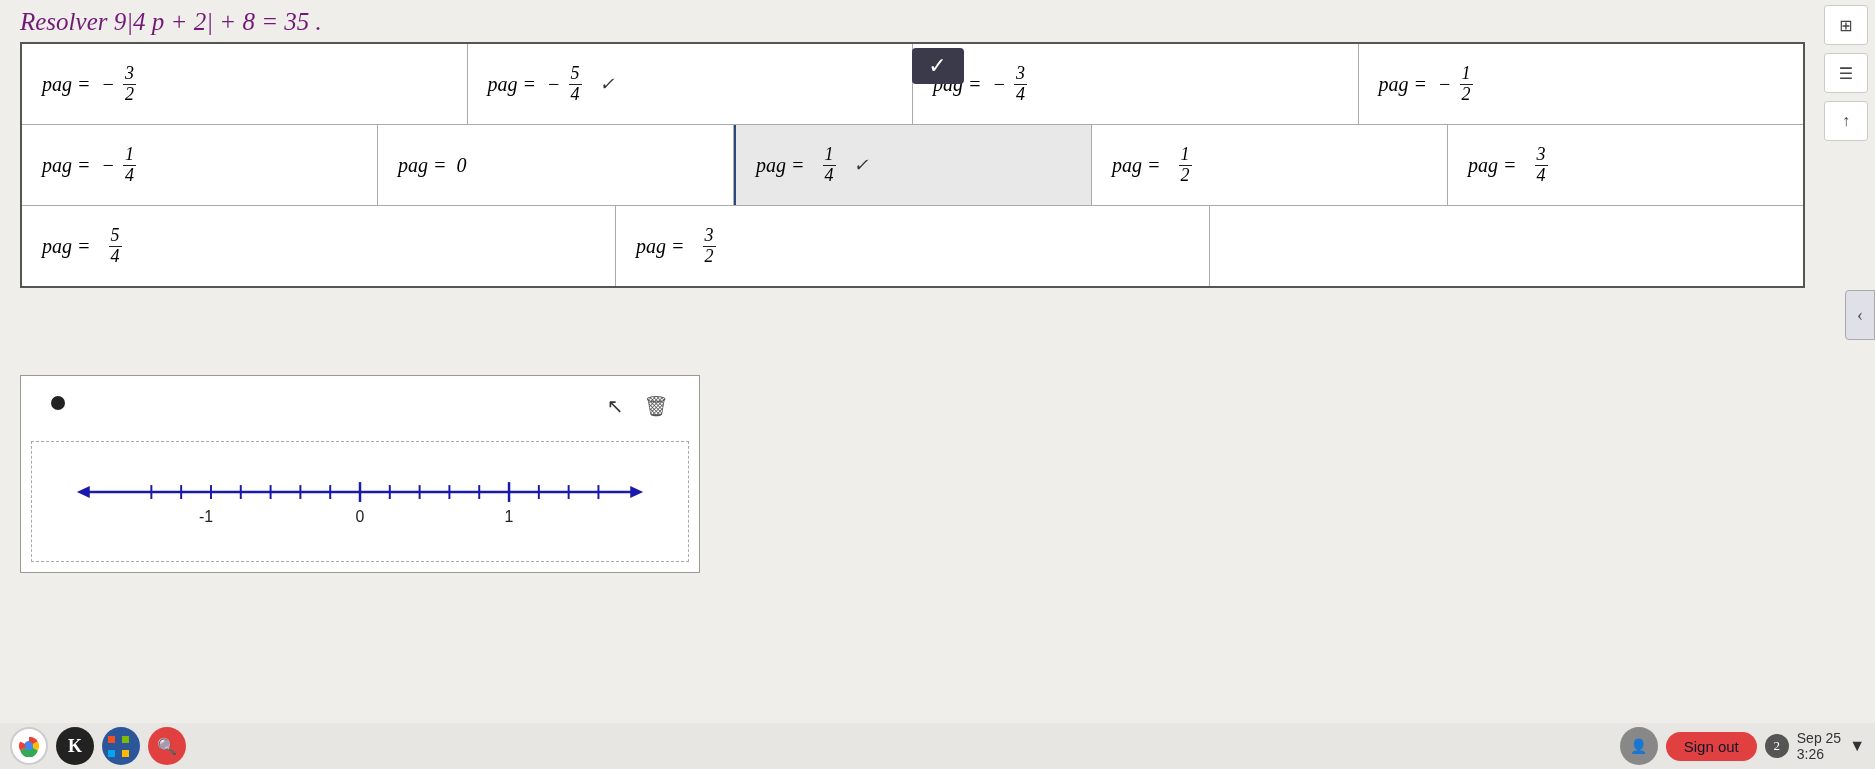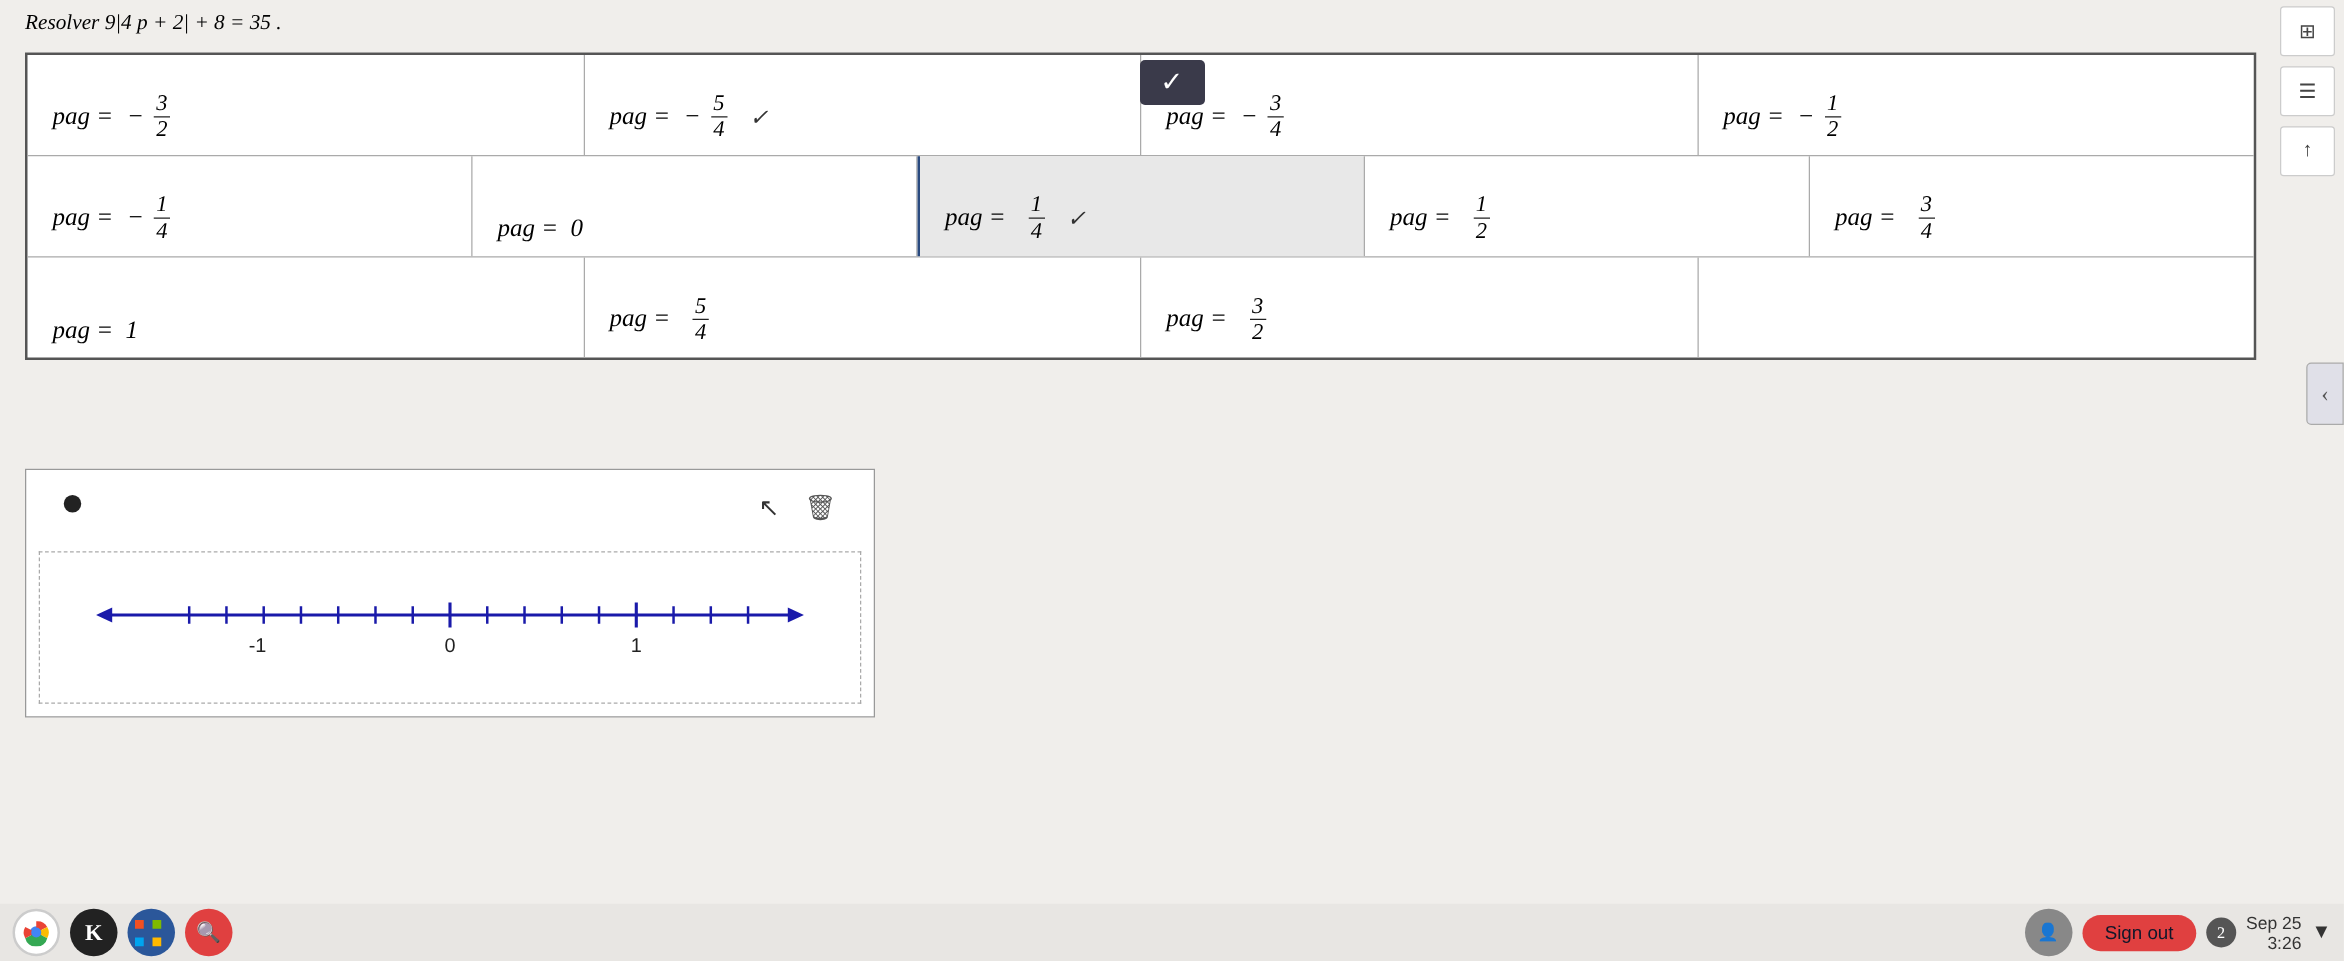--- a/index.html
+++ b/index.html
@@ -10,23 +10,23 @@
       font-family: 'Times New Roman', Times, serif;
       overflow: hidden;
       position: relative;
     }
 
     
     .problem-header {
       position: absolute;
       top: 8px;
       left: 20px;
-      font-size: 17px;
+      font-size: 25px;
       font-style: italic;
-      color: #000000;
+      color: #701a75;
     }
 
     
     .answer-grid-container {
       position: absolute;
       top: 42px;
       left: 20px;
       right: 70px;
       background: white;
       border: 2px solid #555;
@@ -66,21 +66,21 @@
       border-bottom: 1px solid #aaa;
     }
     .grid-row:last-child {
       border-bottom: none;
     }
 
     .grid-cell {
       flex: 1;
       min-height: 80px;
       display: flex;
-      align-items: flex-end;
+      align-items: center;
       justify-content: flex-start;
       padding: 10px 20px;
       position: relative;
       border-right: 1px solid #aaa;
       font-style: italic;
       font-size: 20px;
       cursor: pointer;
     }
     .grid-cell:last-child {
       border-right: none;
@@ -303,21 +303,21 @@
       font-size: 13px;
       display: flex;
       align-items: center;
       justify-content: center;
     }
 
     .taskbar-time {
       font-family: Arial, sans-serif;
       font-size: 14px;
       color: #333;
-      text-align: right;
+      text-align: left;
     }
 
     .wifi-icon {
       font-size: 16px;
       color: #333;
     }
 
     
     .col-divider-thick {
       border-left: 2.5px solid #2a4a7f !important;
@@ -419,25 +419,20 @@
           <span><i>pag</i>&nbsp;=&nbsp;&nbsp;</span>
           <span class="fraction">
             <span class="num">3</span>
             <span class="den">4</span>
           </span>
         </div>
       </div>
     </div>
 
     <div class="grid-row">
-      <div class="grid-cell">
-        <div class="cell-content">
-          <span><i>pag</i>&nbsp;=&nbsp;&nbsp;1</span>
-        </div>
-      </div>
       <div class="grid-cell">
         <div class="cell-content">
           <span><i>pag</i>&nbsp;=&nbsp;&nbsp;</span>
           <span class="fraction">
             <span class="num">5</span>
             <span class="den">4</span>
           </span>
         </div>
       </div>
       <div class="grid-cell">

